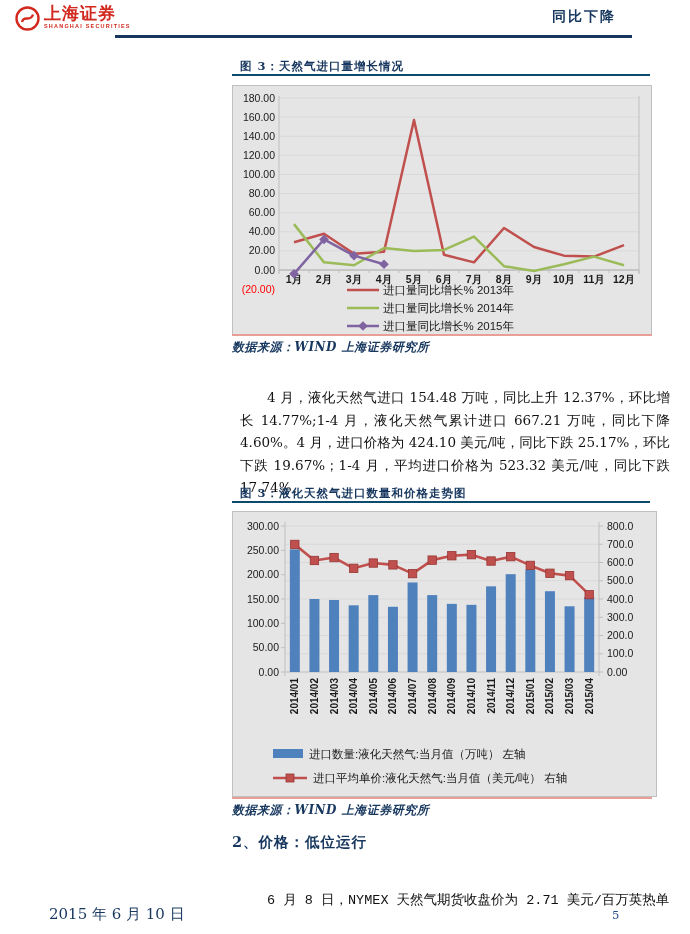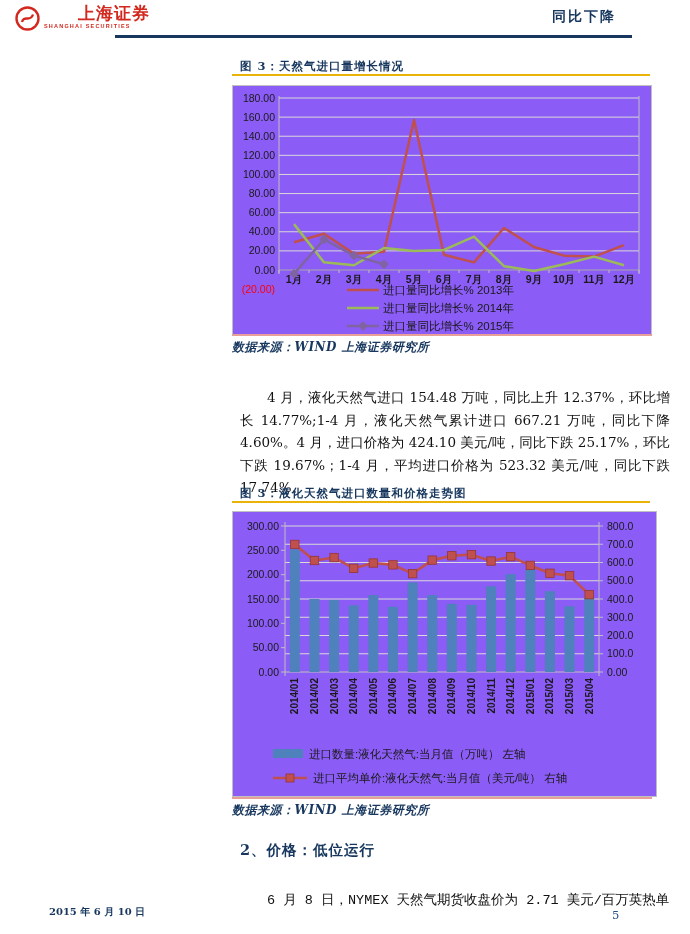--- a/index.html
+++ b/index.html
@@ -4,46 +4,46 @@
 <style>
   html,body{margin:0;padding:0;}
   body{
     width:690px;height:934px;background:#ffffff;position:relative;overflow:hidden;
     font-family:"DejaVu Serif","Liberation Serif",serif;color:#1a1a1a;
   }
   .abs{position:absolute;}
   
   #logo{top:5px;left:14px;display:flex;align-items:flex-start;gap:3px;}
   #logo .txtcol{display:flex;flex-direction:column;line-height:1;}
-  #brand{color:#d2281e;font-weight:bold;font-size:17px;letter-spacing:1px;font-family:"DejaVu Serif",serif;margin-left:34px;}
+  #brand{color:#d2281e;font-weight:bold;font-size:17px;letter-spacing:1px;font-family:"DejaVu Serif",serif;}
   #brand-sub{color:#d2281e;font-size:5.5px;letter-spacing:1.2px;margin-top:2px;font-family:"Liberation Sans",sans-serif;font-weight:bold;}
   #doc-type{top:8px;left:552px;color:#17375e;font-weight:bold;font-size:14px;letter-spacing:2px;}
   #header-rule{top:35px;left:115px;width:517px;height:3px;background:#17375e;}
   
   .fig-title{left:232px;width:418px;height:19px;color:#17375e;font-weight:bold;font-size:11.5px;
-    padding:2px 0 0 8px;border-bottom:2px solid #eab308;letter-spacing:1px;box-sizing:border-box;}
+    padding:2px 0 0 8px;border-bottom:2px solid #0c4a6e;letter-spacing:1px;box-sizing:border-box;}
   #fig3-title{top:57px;}
   #fig4-title{top:484px;}
-  .chart-box{left:232px;border:1px solid #c0c0c0;background:#8b5cf6;}
+  .chart-box{left:232px;border:1px solid #c0c0c0;background:#e5e5e5;}
   #chart1-box{top:85px;width:418px;height:248px;}
   #chart2-box{top:511px;width:423px;height:284px;}
   .fig-rule{left:232px;width:420px;height:2px;background:#e89f97;}
   #fig3-rule{top:334px;}
   #fig4-rule{top:797px;}
   .fig-source{left:232px;color:#17375e;font-weight:bold;font-style:italic;font-size:12px;letter-spacing:0.5px;}
   #fig3-source{top:339px;}
   #fig4-source{top:802px;}
   
   .body-text{left:228px;width:430px;font-size:13.5px;line-height:22.5px;text-align:justify;
     text-indent:2em;margin:12px;color:#111;}
   #para1{top:374px;}
   #para2{top:878px;font-family:Liberation Mono, monospace;}
-  #section-heading{top:833px;left:232px;color:#17375e;font-weight:bold;font-size:14.5px;letter-spacing:1px;margin:8px;}
-  
-  #footer-date{top:905px;left:49px;color:#17375e;font-weight:bold;font-size:10px;}
+  #section-heading{top:833px;left:232px;color:#17375e;font-weight:bold;font-size:14.5px;letter-spacing:1px;margin:0;}
+  
+  #footer-date{top:905px;left:49px;color:#17375e;font-weight:normal;font-size:15px;}
   #page-number{top:908px;left:612px;color:#1f4e8c;font-size:11.5px;}
   svg text{font-family:"Liberation Sans","DejaVu Sans",sans-serif;}
 </style>
 </head>
 <body>
 
 <div id="logo" class="abs">
   <span>
     <svg width="27" height="27" viewBox="0 0 27 27">
       <circle cx="13.5" cy="13.5" r="11" fill="none" stroke="#d2281e" stroke-width="2.4"></circle>

